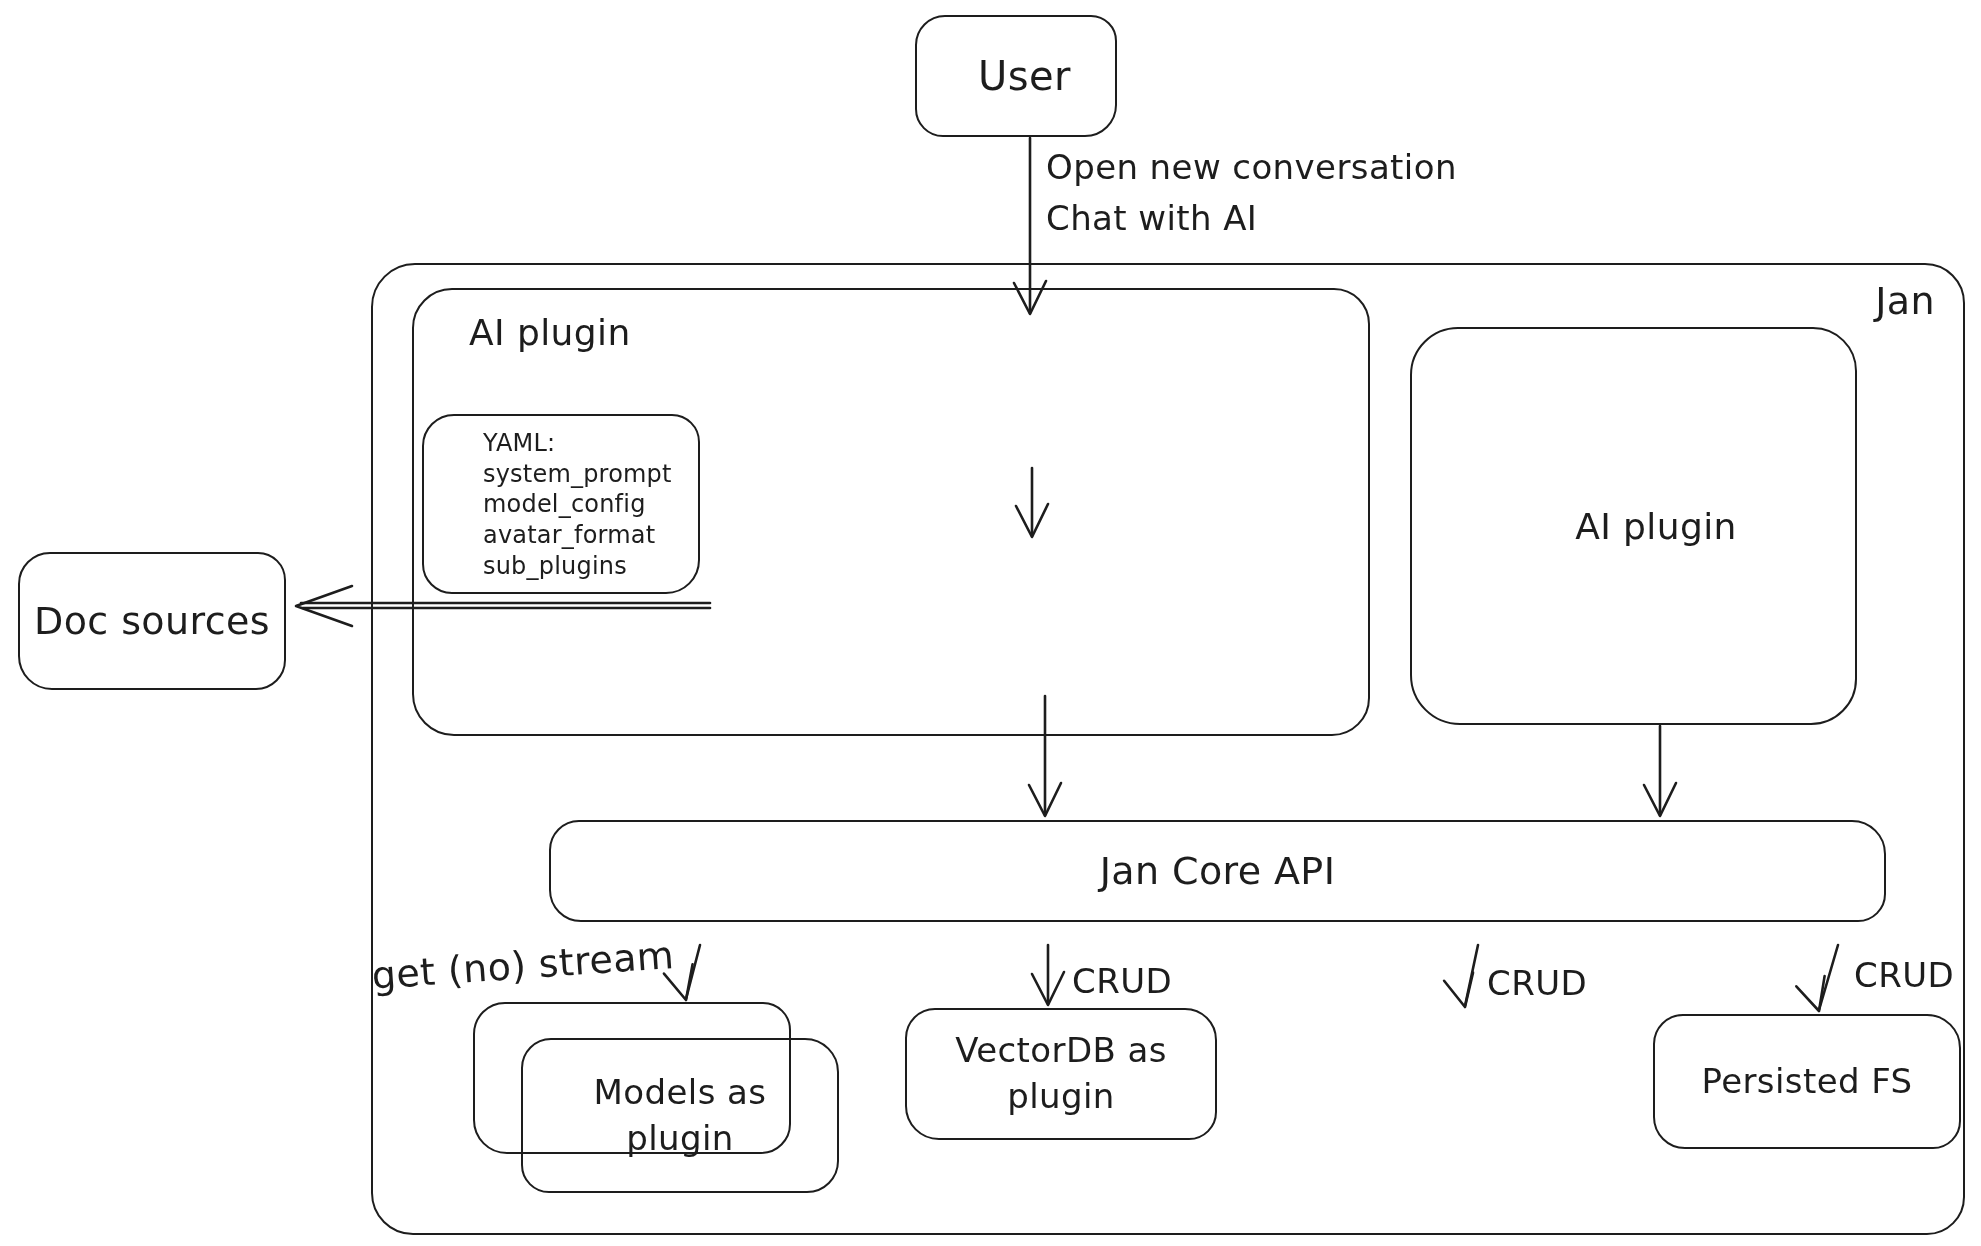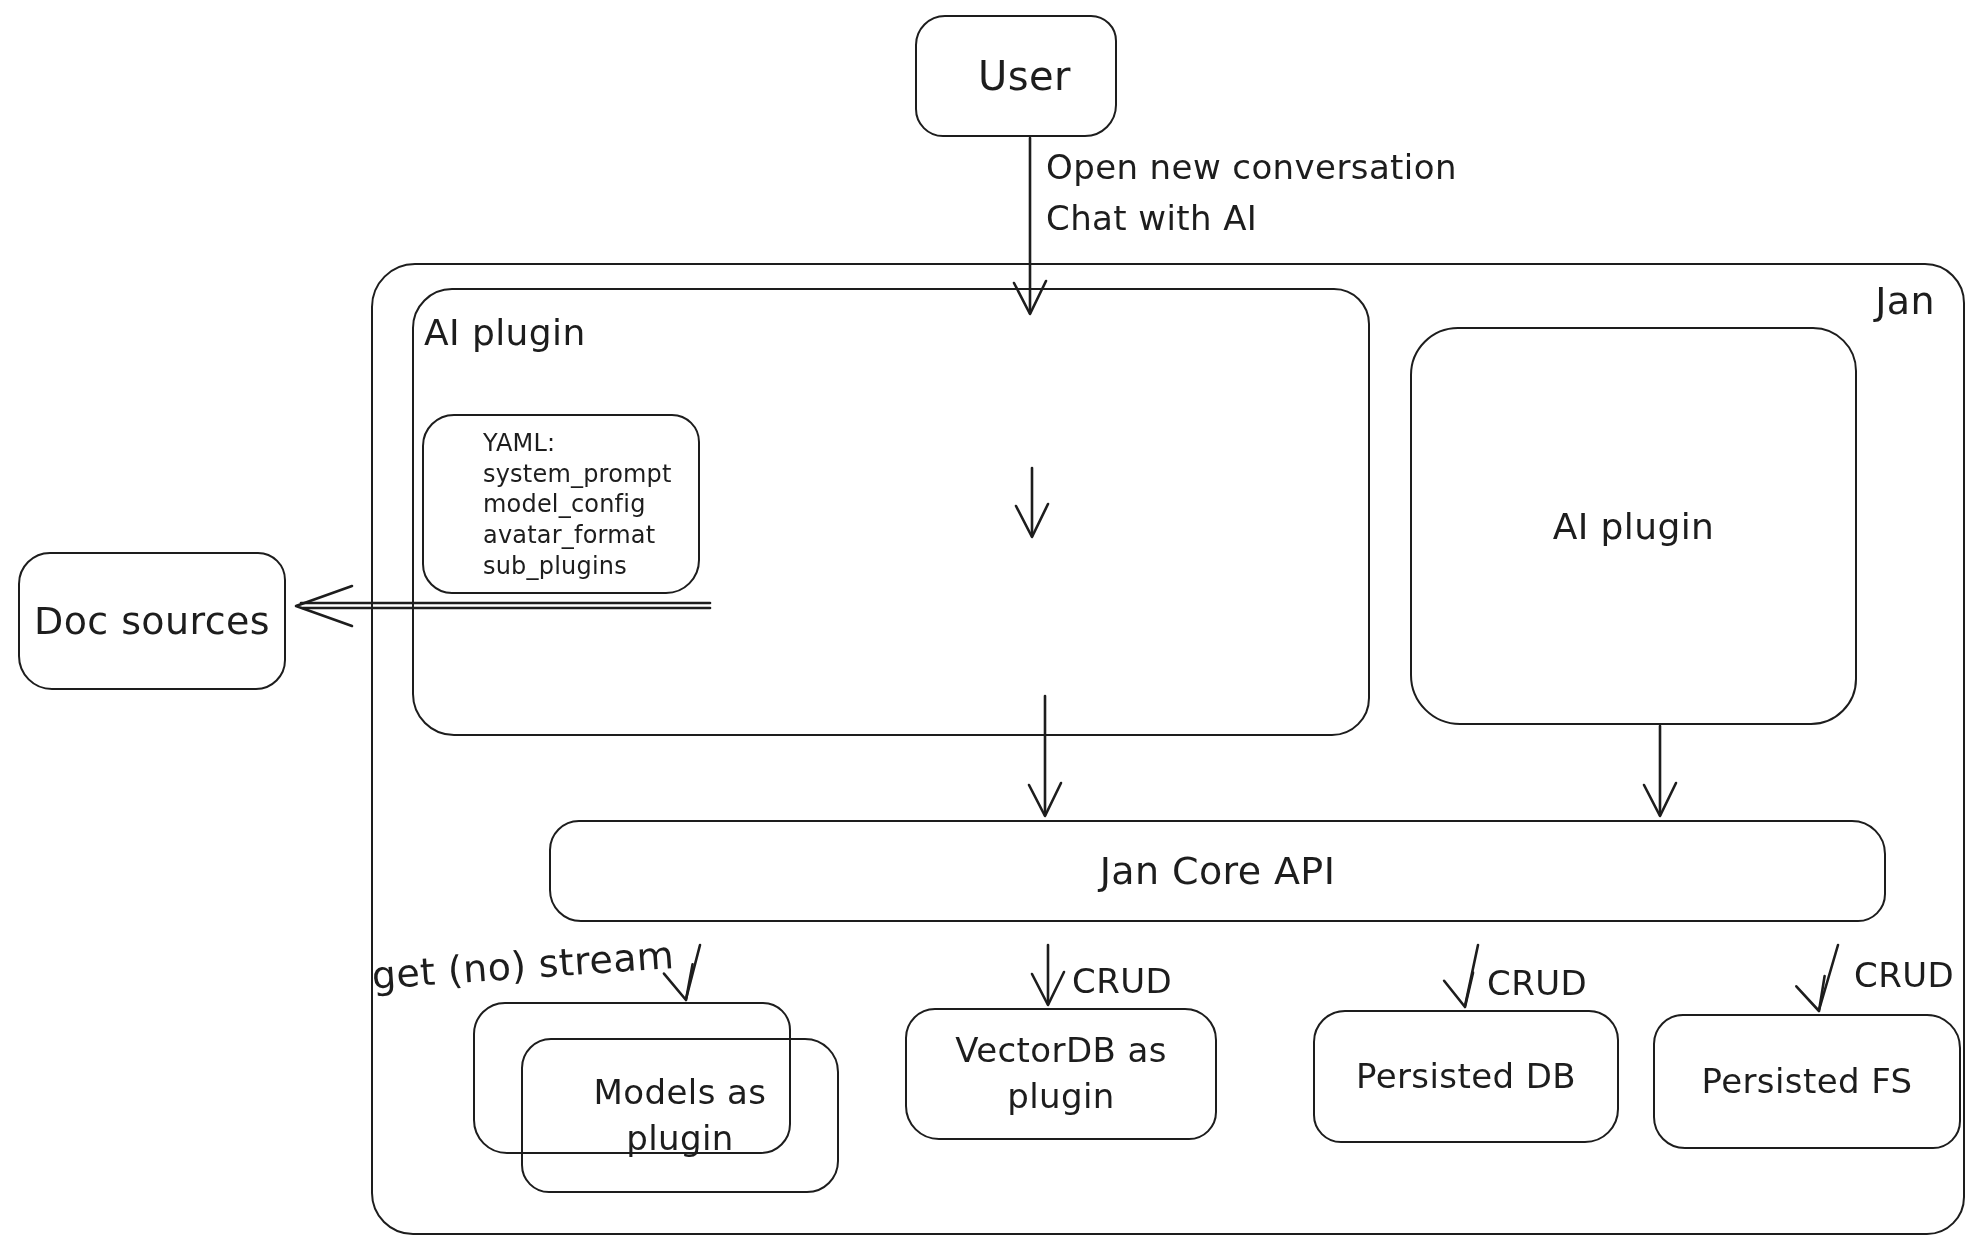--- a/index.html
+++ b/index.html
@@ -5,21 +5,21 @@
   html,body{margin:0;padding:0;background:#fff;}
   #canvas{position:relative;width:1981px;height:1246px;background:#ffffff;overflow:hidden;
           font-family:"DejaVu Sans",sans-serif;color:#1d1d1d;}
   .box{position:absolute;border:2.6px solid #1d1d1d;background:transparent;
        display:flex;align-items:center;justify-content:center;text-align:center;box-sizing:border-box;}
   .container-box{display:block;}
   .lbl{color:#1d1d1d;letter-spacing:0.4px;}
   .multiline{white-space:pre-line;}
   .f40{font-size:40px;}
   .f38{font-size:38px;}
-  .f36{font-size:36px;}
+  .f36{font-size:36px;margin-left:45px;}
   .f34{font-size:34px;line-height:1.35;}
   .corner-lbl{position:absolute;}
   .yaml-text{position:absolute;left:26px;top:12px;font-size:24px;line-height:1.28;text-align:left;
              white-space:pre-line;letter-spacing:0.2px;margin-left:33px;}
   .edge-label{position:absolute;font-size:34px;letter-spacing:0.4px;white-space:pre-line;line-height:1.5;}
   svg.wires{position:absolute;left:0;top:0;pointer-events:none;}
   svg.wires path{stroke:#1d1d1d;stroke-width:2.6;fill:none;stroke-linecap:round;stroke-linejoin:round;}
 </style>
 </head>
 <body>
@@ -104,23 +104,20 @@
   <div class="box" style="left:521px;top:1038px;width:318px;height:155px;border-radius:30px 34px 32px 28px;">
     <span class="lbl f34 multiline">Models as
 plugin</span>
   </div>
 
   <div class="box" style="left:905px;top:1008px;width:312px;height:132px;border-radius:30px 32px 28px 34px;">
     <span class="lbl f34 multiline">VectorDB as
 plugin</span>
   </div>
 
-  <div class="box" style="left:1313px;top:1010px;width:306px;height:133px;border-radius:32px 30px 34px 28px;">
-    <span class="lbl f34">Persisted DB</span>
-  </div>
 
   <div class="box" style="left:1653px;top:1014px;width:308px;height:135px;border-radius:30px 34px 28px 32px;">
     <span class="lbl f34">Persisted FS</span>
   </div>
 
   <div class="lbl edge-label" style="left:1046px;top:142px;">Open new conversation
 Chat with AI</div>
   <div class="lbl edge-label" style="left:372px;top:948px;font-size:38px;transform:rotate(-4deg);transform-origin:left center;">get (no) stream</div>
   <div class="lbl edge-label" style="left:1072px;top:956px;">CRUD</div>
   <div class="lbl edge-label" style="left:1487px;top:958px;">CRUD</div>

